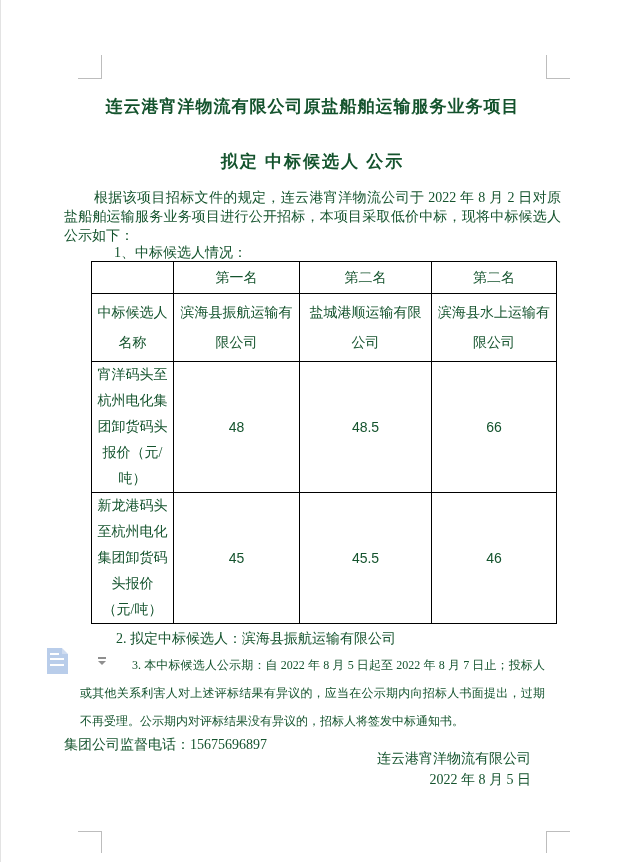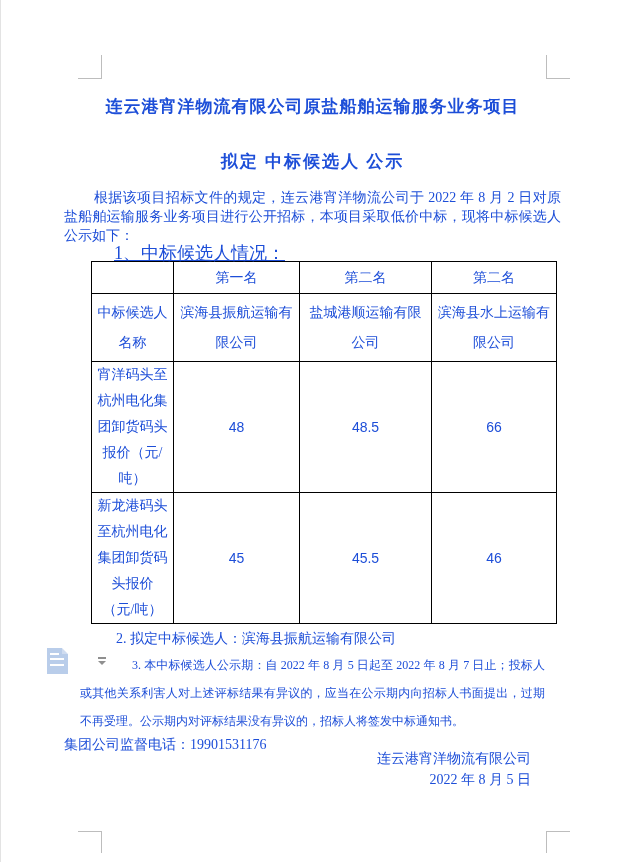--- a/index.html
+++ b/index.html
@@ -1,25 +1,25 @@
 <!DOCTYPE html>
 <html><head>
 <meta charset="utf-8">
 <style>
   html,body{margin:0;padding:0;background:#fff;}
   .canvas{
     position:relative;width:644px;height:862px;background:#ffffff;overflow:hidden;
     border-left:1px solid #e3e3e3;
-    font-family:"Liberation Serif","DejaVu Serif",serif;color:#1d4ed8;
+    font-family:"Liberation Serif","DejaVu Serif",serif;color:#14532d;
   }
   .content{position:absolute;left:63px;top:0;width:497px;}
   .title1{margin:95px 0 0;font-size:17px;font-weight:bold;text-align:center;letter-spacing:1px;line-height:24px;}
   .title2{margin:31px 0 0;font-size:17px;font-weight:bold;text-align:center;letter-spacing:2px;line-height:24px;}
   .intro{margin:14px 0 0;font-size:14px;line-height:19px;text-indent:30px;text-align:justify;}
-  .item1{margin:0;font-size:18px;line-height:16px;padding-left:50px;text-decoration:underline;}
+  .item1{margin:0;font-size:14px;line-height:16px;padding-left:50px;}
   table.candidates{border-collapse:collapse;margin:0 0 0 27px;table-layout:fixed;font-size:14px;}
   table.candidates td{border:1px solid #000;text-align:center;vertical-align:middle;padding:0 5px;word-break:break-all;}
   tr.hdr{height:32px;}
   tr.names{height:68px;}
   tr.price{height:130px;}
   td.rowlabel{line-height:26px;}
   tr.names td{line-height:30px;}
   td.val{font-family:"Liberation Sans","DejaVu Sans",sans-serif;font-size:14px;}
   .item2{margin:5px 0 0;font-size:14px;line-height:20px;padding-left:52px;}
   .item3{margin:2px 16px 0;font-size:12px;line-height:28px;text-indent:52px;text-align:justify;}
@@ -103,21 +103,21 @@
         <td class="val">45</td>
         <td class="val">45.5</td>
         <td class="val">46</td>
       </tr>
     </tbody>
       </table>
 
     <p class="item2">2. 拟定中标候选人：滨海县振航运输有限公司</p>
     <p class="item3">3. 本中标候选人公示期：自 2022 年 8 月 5 日起至 2022 年 8 月 7 日止；投标人或其他关系利害人对上述评标结果有异议的，应当在公示期内向招标人书面提出，过期不再受理。公示期内对评标结果没有异议的，招标人将签发中标通知书。</p>
 
-    <p class="phone">集团公司监督电话：19901531176</p>
+    <p class="phone">集团公司监督电话：15675696897</p>
 
     <div class="signature">
       <div>连云港宵洋物流有限公司</div>
       <div>2022 年 8 月 5 日</div>
     </div>
 
   </div>
 </div>
 
 </body></html>

